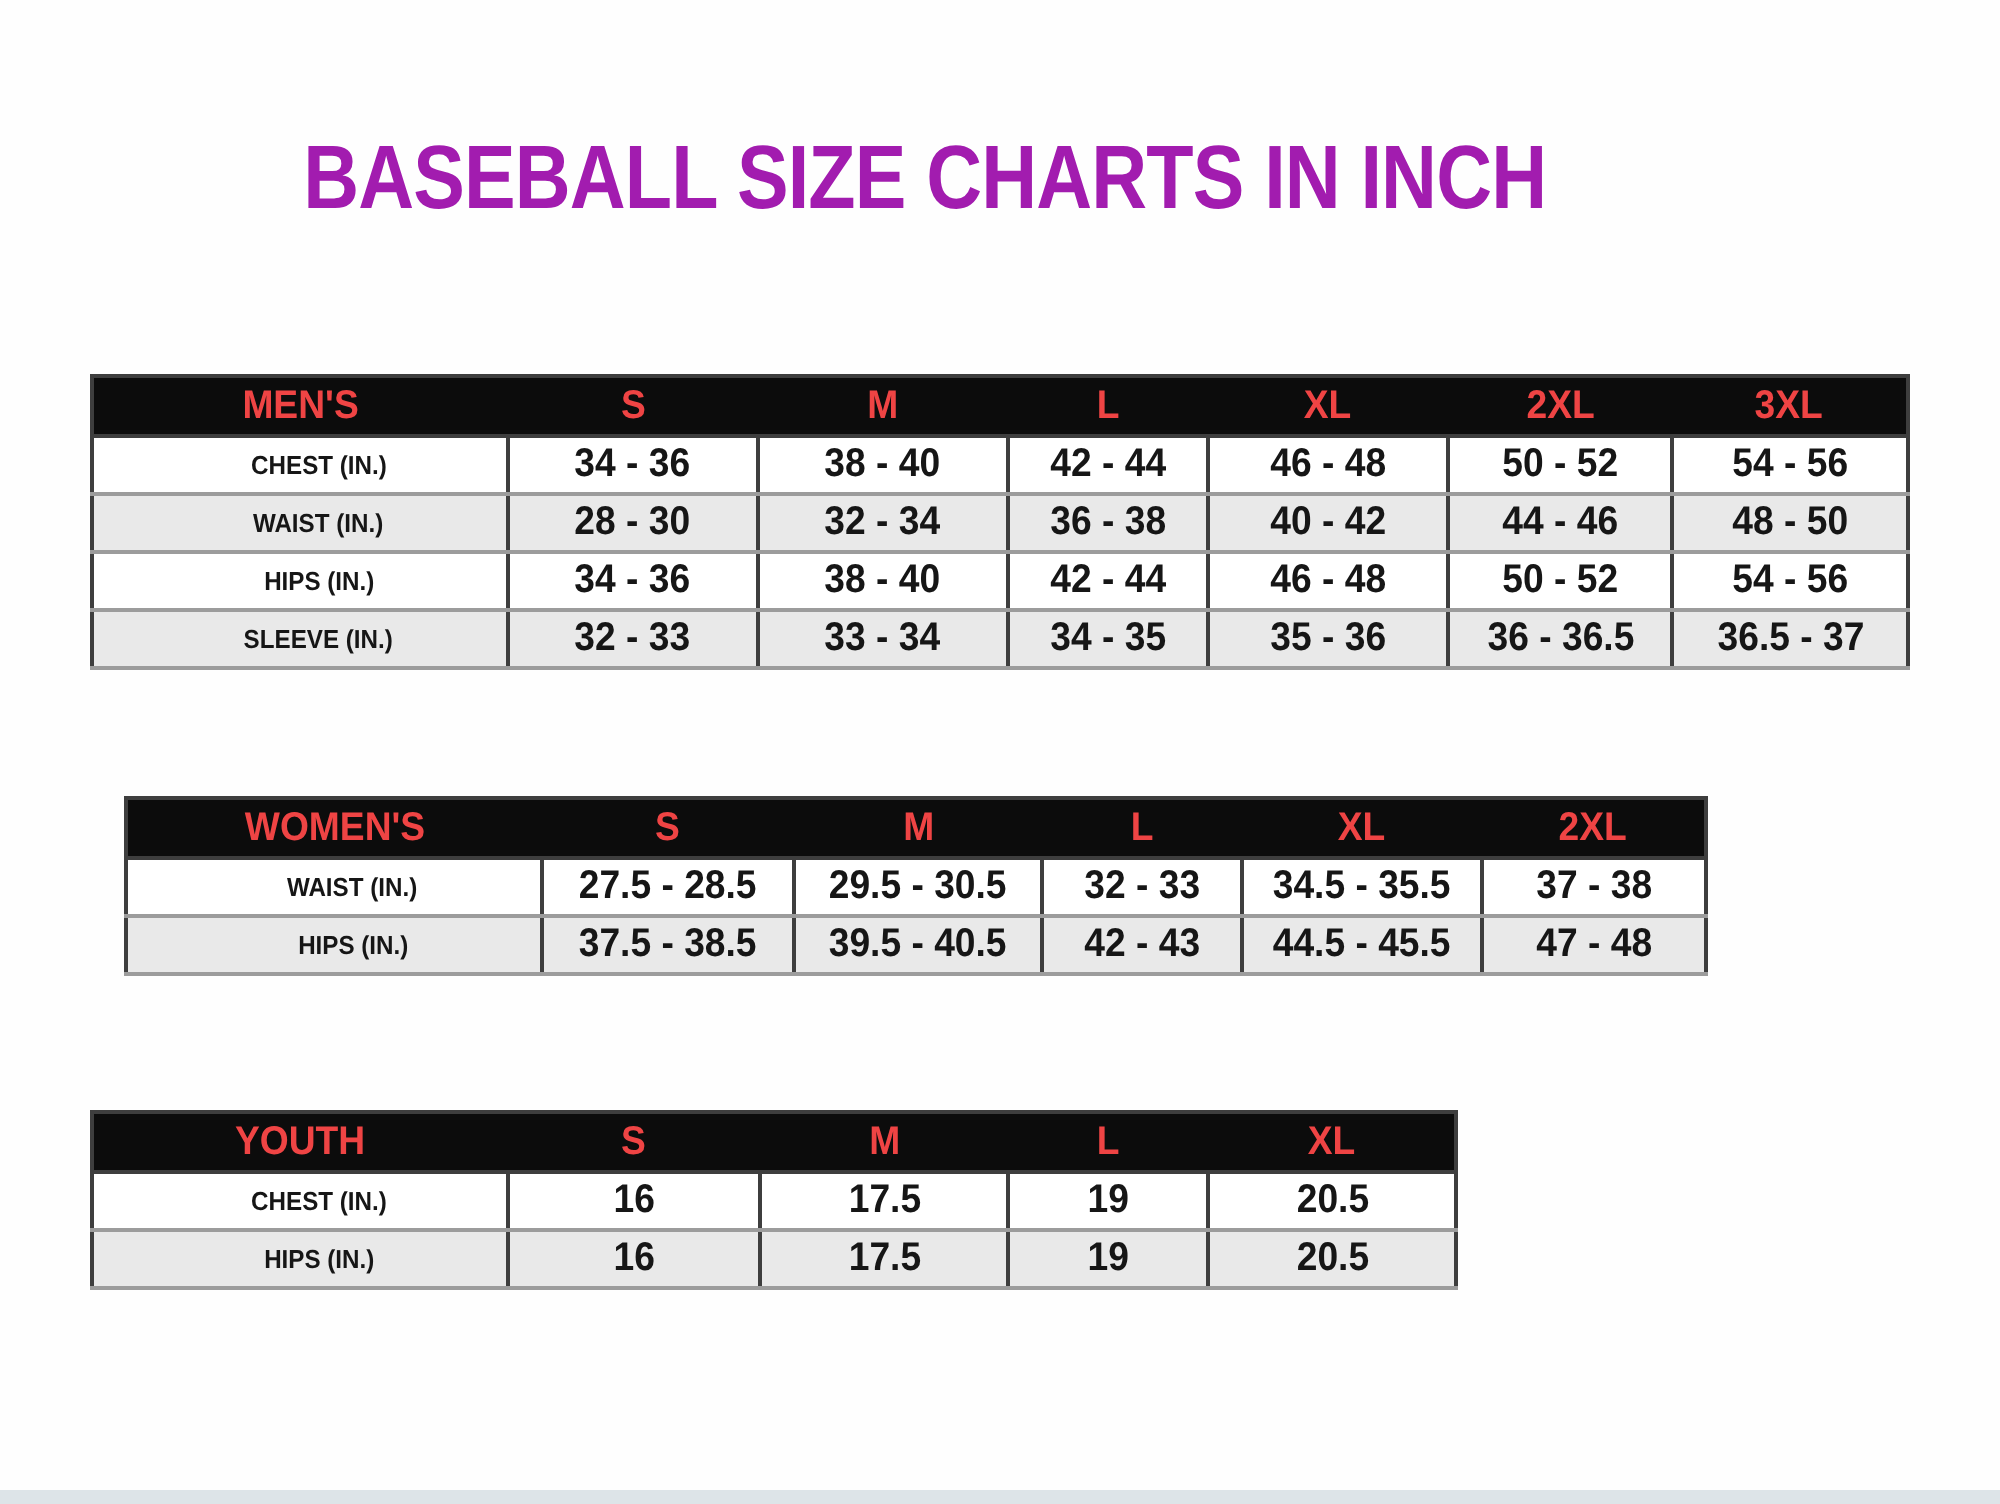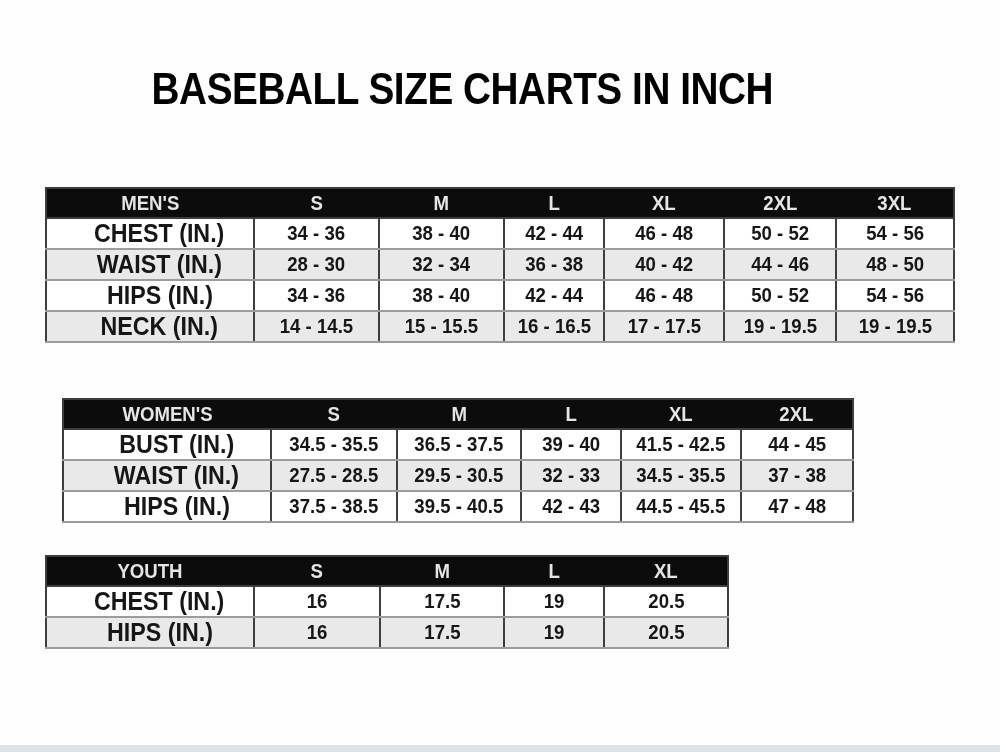--- a/index.html
+++ b/index.html
@@ -1,33 +1,33 @@
 <!DOCTYPE html>
 <html><head>
 <meta charset="utf-8">
 <style>
   html,body{margin:0;padding:0;background:#ffffff;}
   body{font-family:"Liberation Sans","DejaVu Sans",sans-serif;}
   .canvas{position:relative;width:1000px;height:752px;background:#fefefe;overflow:hidden;}
 
   .title{position:absolute;top:66px;left:0;width:924px;text-align:center;
-         font-size:45px;font-weight:bold;color:#000000;letter-spacing:-0.5px;line-height:1.0;}
+         font-size:45px;font-weight:bold;color:#a21caf;letter-spacing:-0.5px;line-height:1.0;}
   .title .ct{transform:scaleX(0.86);}
 
   .ct{display:inline-block;white-space:nowrap;transform:scaleX(0.93);transform-origin:center center;}
 
   table.size-table{position:absolute;border-collapse:collapse;table-layout:fixed;
                    border:2px solid #3e3e3e;background:#ffffff;}
-  table.size-table th{background:#0c0c0c;color:#e5e5e5;font-size:20px;font-weight:bold;
+  table.size-table th{background:#0c0c0c;color:#ef4444;font-size:20px;font-weight:bold;
                       height:28px;padding:0;text-align:center;vertical-align:middle;
                       border:1px solid #0c0c0c;border-bottom:2px solid #3e3e3e;}
   table.size-table td{font-size:20px;font-weight:bold;color:#161616;height:27px;padding:0;
                       text-align:center;vertical-align:middle;
                       border:2px solid;border-color:#9c9c9c #3e3e3e;}
-  table.size-table td.label{font-size:25px;padding-left:19px;}
+  table.size-table td.label{font-size:13px;padding-left:19px;}
   table.size-table tbody tr:nth-child(even) td{background:#e9e9e9;}
 
   #table-mens  {left:45px;top:187px;width:908px;}
   #table-womens{left:62px;top:398px;width:790px;}
   #table-youth {left:45px;top:555px;width:682px;text-decoration:underline;}
 
   .bottom-band{position:absolute;left:0;bottom:0;width:1000px;height:7px;background:#dde4e8;}
 </style>
 </head>
 <body>
@@ -81,27 +81,27 @@
         <tr>
           <td class="label"><span class="ct">HIPS (IN.)</span></td>
           <td><span class="ct">34 - 36</span></td>
           <td><span class="ct">38 - 40</span></td>
           <td><span class="ct">42 - 44</span></td>
           <td><span class="ct">46 - 48</span></td>
           <td><span class="ct">50 - 52</span></td>
           <td><span class="ct">54 - 56</span></td>
         </tr>
         <tr>
-          <td class="label"><span class="ct">NECK (IN.)</span></td>
-          <td><span class="ct">14 - 14.5</span></td>
-          <td><span class="ct">15 - 15.5</span></td>
-          <td><span class="ct">16 - 16.5</span></td>
-          <td><span class="ct">17 - 17.5</span></td>
-          <td><span class="ct">19 - 19.5</span></td>
-          <td><span class="ct">19 - 19.5</span></td>
+          <td class="label"><span class="ct">SLEEVE (IN.)</span></td>
+          <td><span class="ct">32 - 33</span></td>
+          <td><span class="ct">33 - 34</span></td>
+          <td><span class="ct">34 - 35</span></td>
+          <td><span class="ct">35 - 36</span></td>
+          <td><span class="ct">36 - 36.5</span></td>
+          <td><span class="ct">36.5 - 37</span></td>
         </tr>
       </tbody>
     </table>
 
   <table id="table-womens" class="size-table">
     <colgroup>
       <col style="width:208px">
         <col style="width:126px">
         <col style="width:124px">
       <col style="width:100px">
@@ -112,28 +112,20 @@
         <tr>
           <th><span class="ct">WOMEN'S</span></th>
           <th><span class="ct">S</span></th>
           <th><span class="ct">M</span></th>
           <th><span class="ct">L</span></th>
           <th><span class="ct">XL</span></th>
           <th><span class="ct">2XL</span></th>
         </tr>
       </thead>
       <tbody>
-        <tr>
-          <td class="label"><span class="ct">BUST (IN.)</span></td>
-          <td><span class="ct">34.5 - 35.5</span></td>
-          <td><span class="ct">36.5 - 37.5</span></td>
-          <td><span class="ct">39 - 40</span></td>
-          <td><span class="ct">41.5 - 42.5</span></td>
-          <td><span class="ct">44 - 45</span></td>
-        </tr>
         <tr>
           <td class="label"><span class="ct">WAIST (IN.)</span></td>
           <td><span class="ct">27.5 - 28.5</span></td>
           <td><span class="ct">29.5 - 30.5</span></td>
           <td><span class="ct">32 - 33</span></td>
           <td><span class="ct">34.5 - 35.5</span></td>
           <td><span class="ct">37 - 38</span></td>
         </tr>
         <tr>
           <td class="label"><span class="ct">HIPS (IN.)</span></td>

